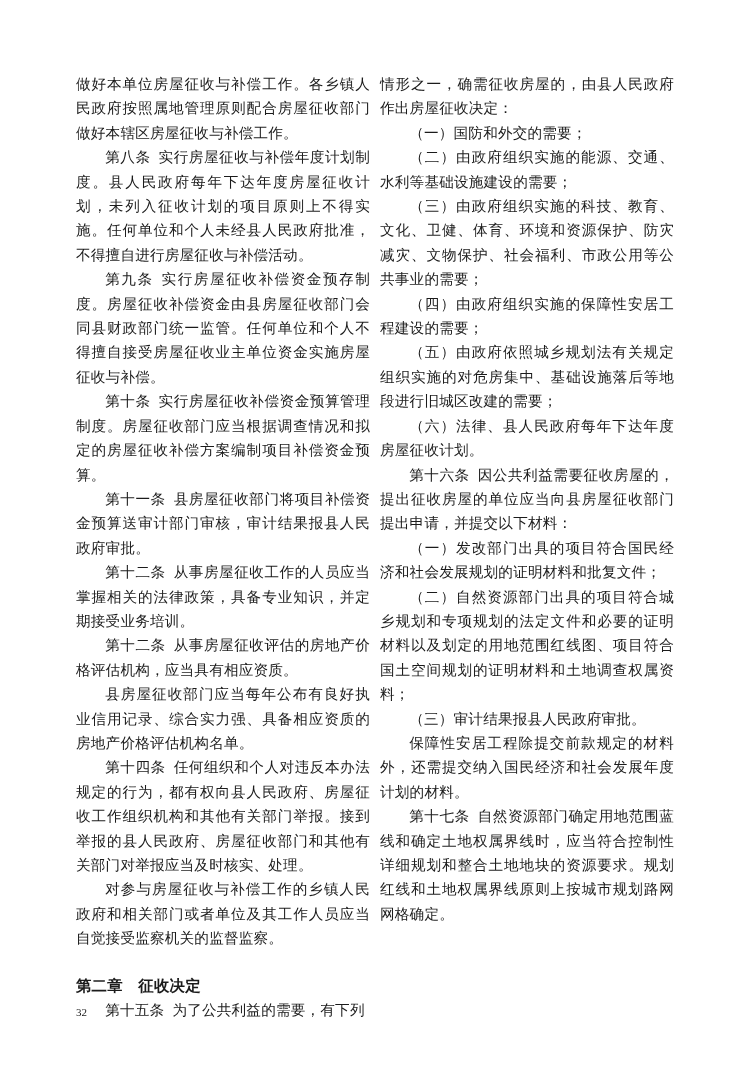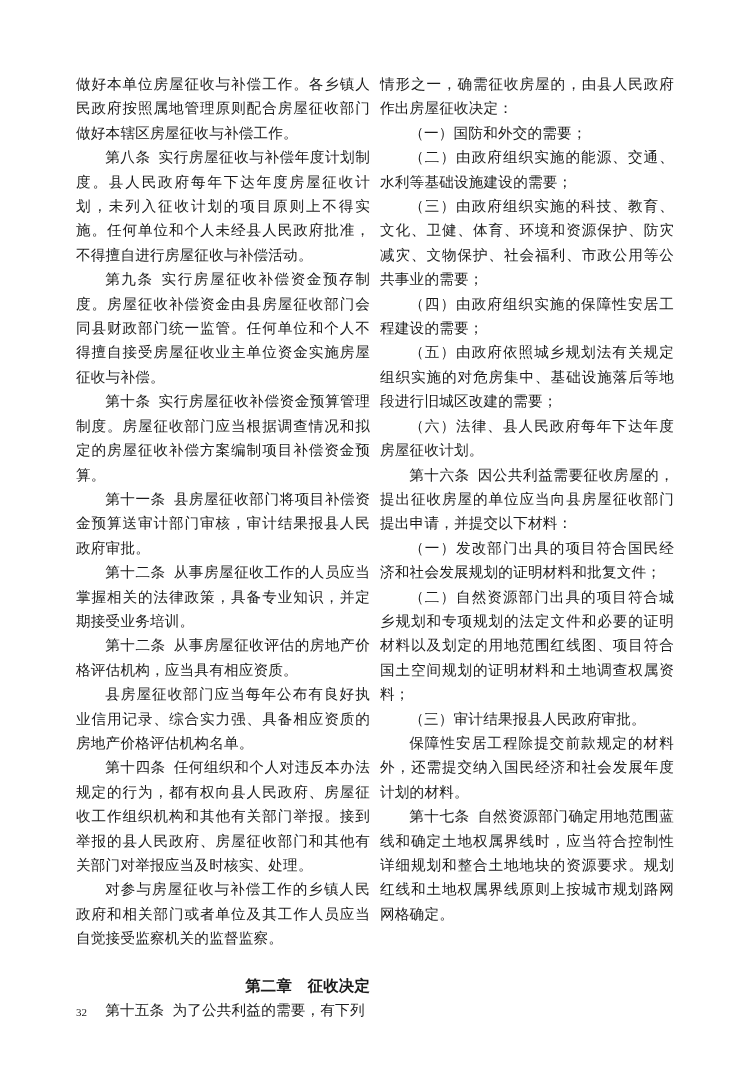--- a/index.html
+++ b/index.html
@@ -41,21 +41,21 @@
   .para.noindent {
     text-indent: 0;
   }
   .prefix {
     font-weight: normal;
     font-family: "Liberation Sans", "DejaVu Sans", sans-serif;
     margin-right: 0.55em;
   }
   .chapter {
     text-indent: 0;
-    text-align: right;
+    text-align: left;
     font-weight: bold;
     font-family: "Liberation Sans", "DejaVu Sans", sans-serif;
     font-size: 15.4px;
     margin-top: 23px;
   }
   .page-number {
     position: absolute;
     left: 76px;
     top: 1002px;
     font-size: 11px;

